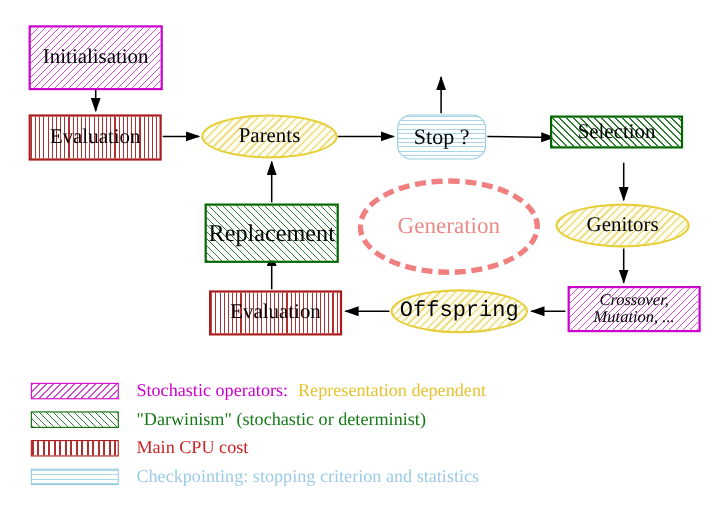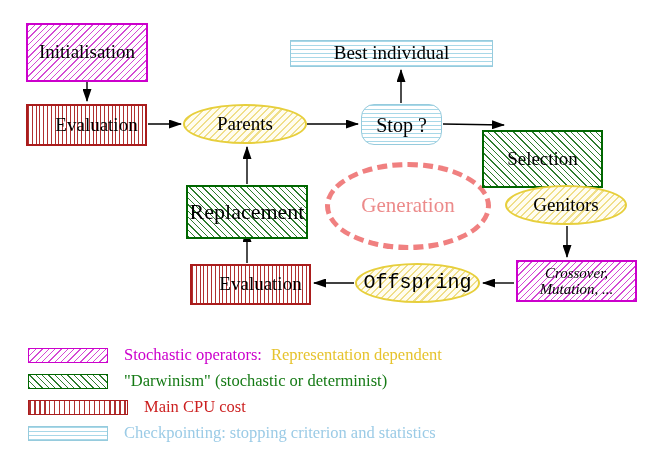--- a/index.html
+++ b/index.html
@@ -35,21 +35,20 @@
     line-height: 1.1;
   }
   
   .hatch-magenta {
     border: 2px solid #cc00cc;
     background: repeating-linear-gradient(135deg, #d44ad4 0, #d44ad4 1px, #ffffff 1px, #ffffff 4.5px);
   }
   .stripe-red {
     border: 2px solid #aa1c1c;
     background: repeating-linear-gradient(90deg, #b03030 0, #b03030 1px, #ffffff 1px, #ffffff 3.8px);
-    padding-left: 20px;
   }
   .hatch-green {
     border: 2px solid #006600;
     background: repeating-linear-gradient(45deg, #2e7d2e 0, #2e7d2e 1px, #ffffff 1px, #ffffff 4.5px);
   }
   .stripe-cyan {
     border: 1.5px solid #96cbdd;
     background: repeating-linear-gradient(180deg, #a8d8e8 0, #a8d8e8 1px, #ffffff 1px, #ffffff 4px);
   }
   .ellipse-yellow {
@@ -131,29 +130,26 @@
   </div>
 
   <div class="node stripe-red" style="left:26px; top:104px; width:121px; height:42px;">
     <span>Evaluation</span>
   </div>
 
   <div class="node ellipse-yellow" style="left:183px; top:104px; width:124px; height:40px;">
     <span>Parents</span>
   </div>
 
-  <div class="node stripe-cyan" style="left:290px; top:40px; width:203px; height:27px;">
-    <span>Best individual</span>
-  </div>
 
   <div class="node stripe-cyan rounded" style="left:361px; top:104px; width:81px; height:41px; font-size:20px;">
     <span>Stop ?</span>
   </div>
 
-  <div class="node hatch-green" style="left:482px; top:105px; width:121px; height:58px;margin-top:25px;">
+  <div class="node hatch-green" style="left:500px; top:105px; width:121px; height:30px;">
     <span>Selection</span>
   </div>
 
   <div class="node hatch-green" style="left:186px; top:185px; width:122px; height:54px; font-size:22px;">
     <span>Replacement</span>
   </div>
 
   <div class="node ellipse-yellow" style="left:505px; top:185px; width:122px; height:40px;">
     <span>Genitors</span>
   </div>

